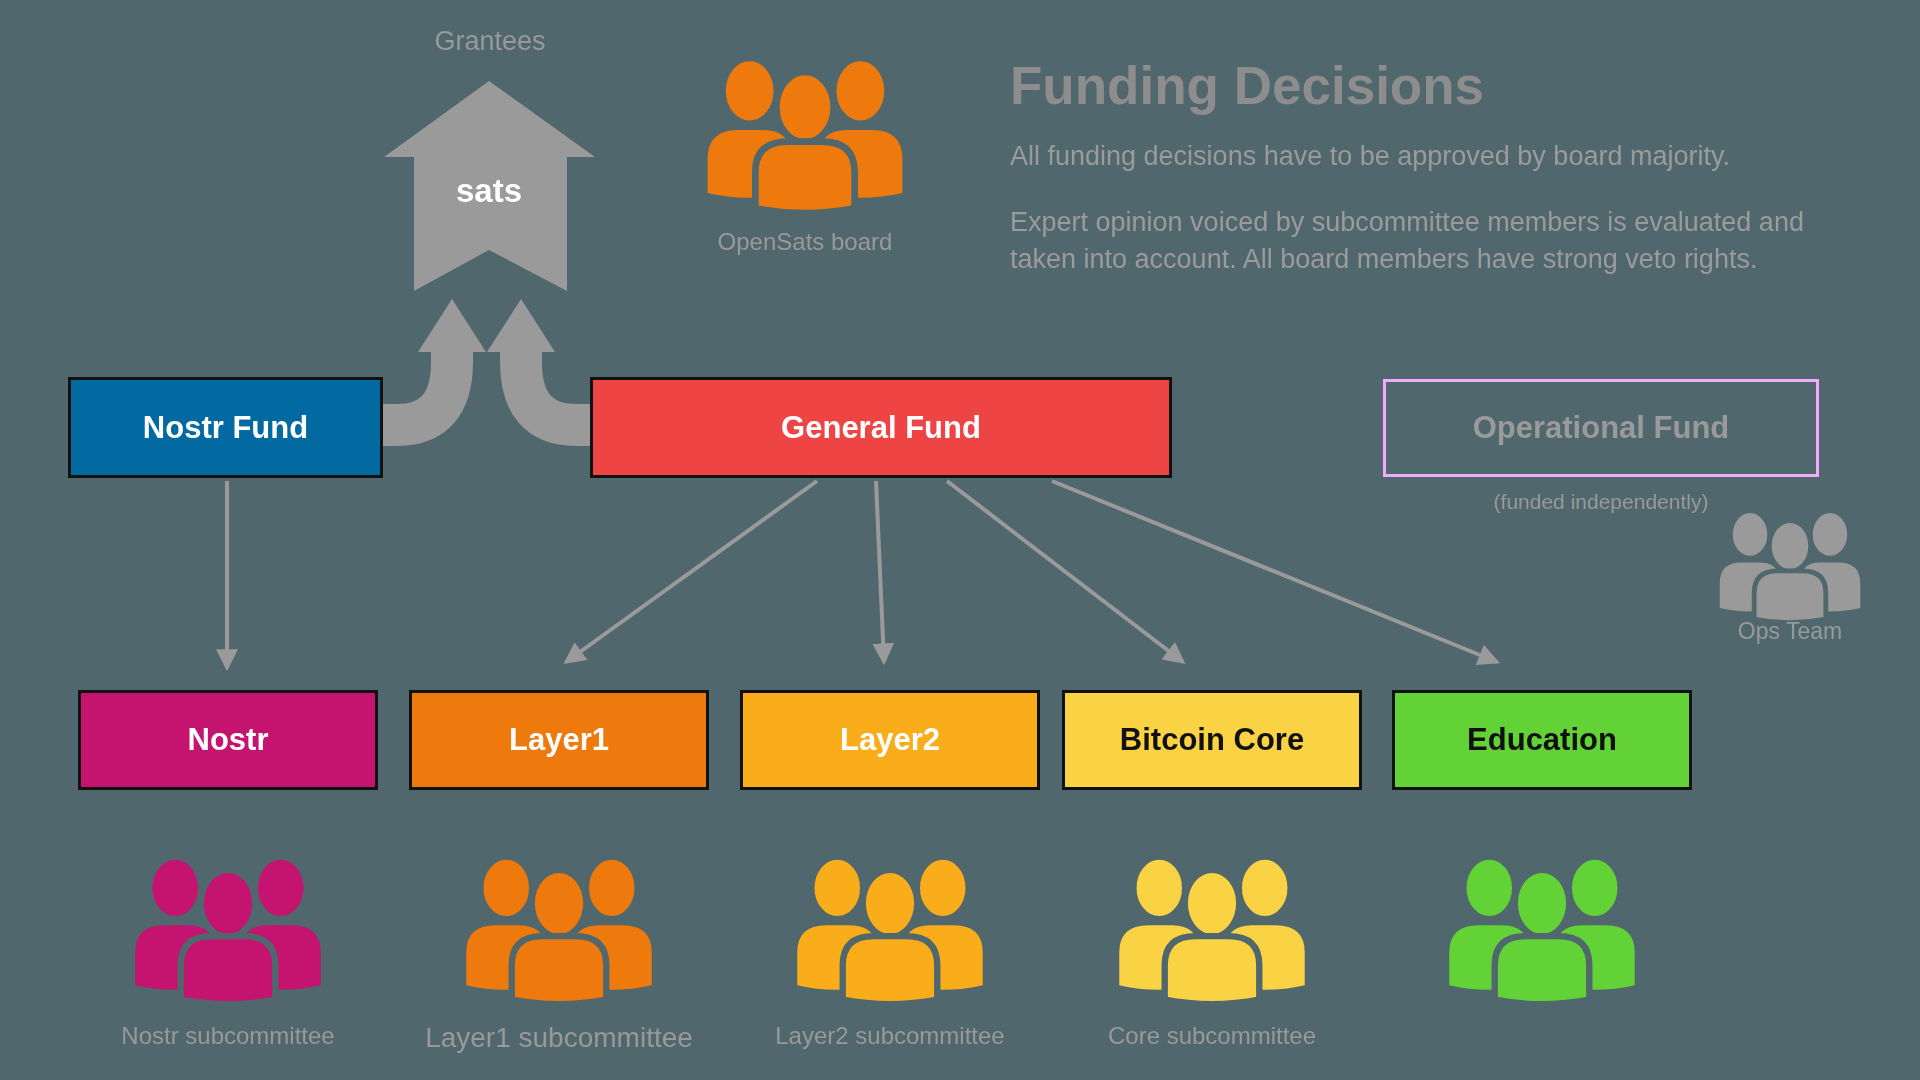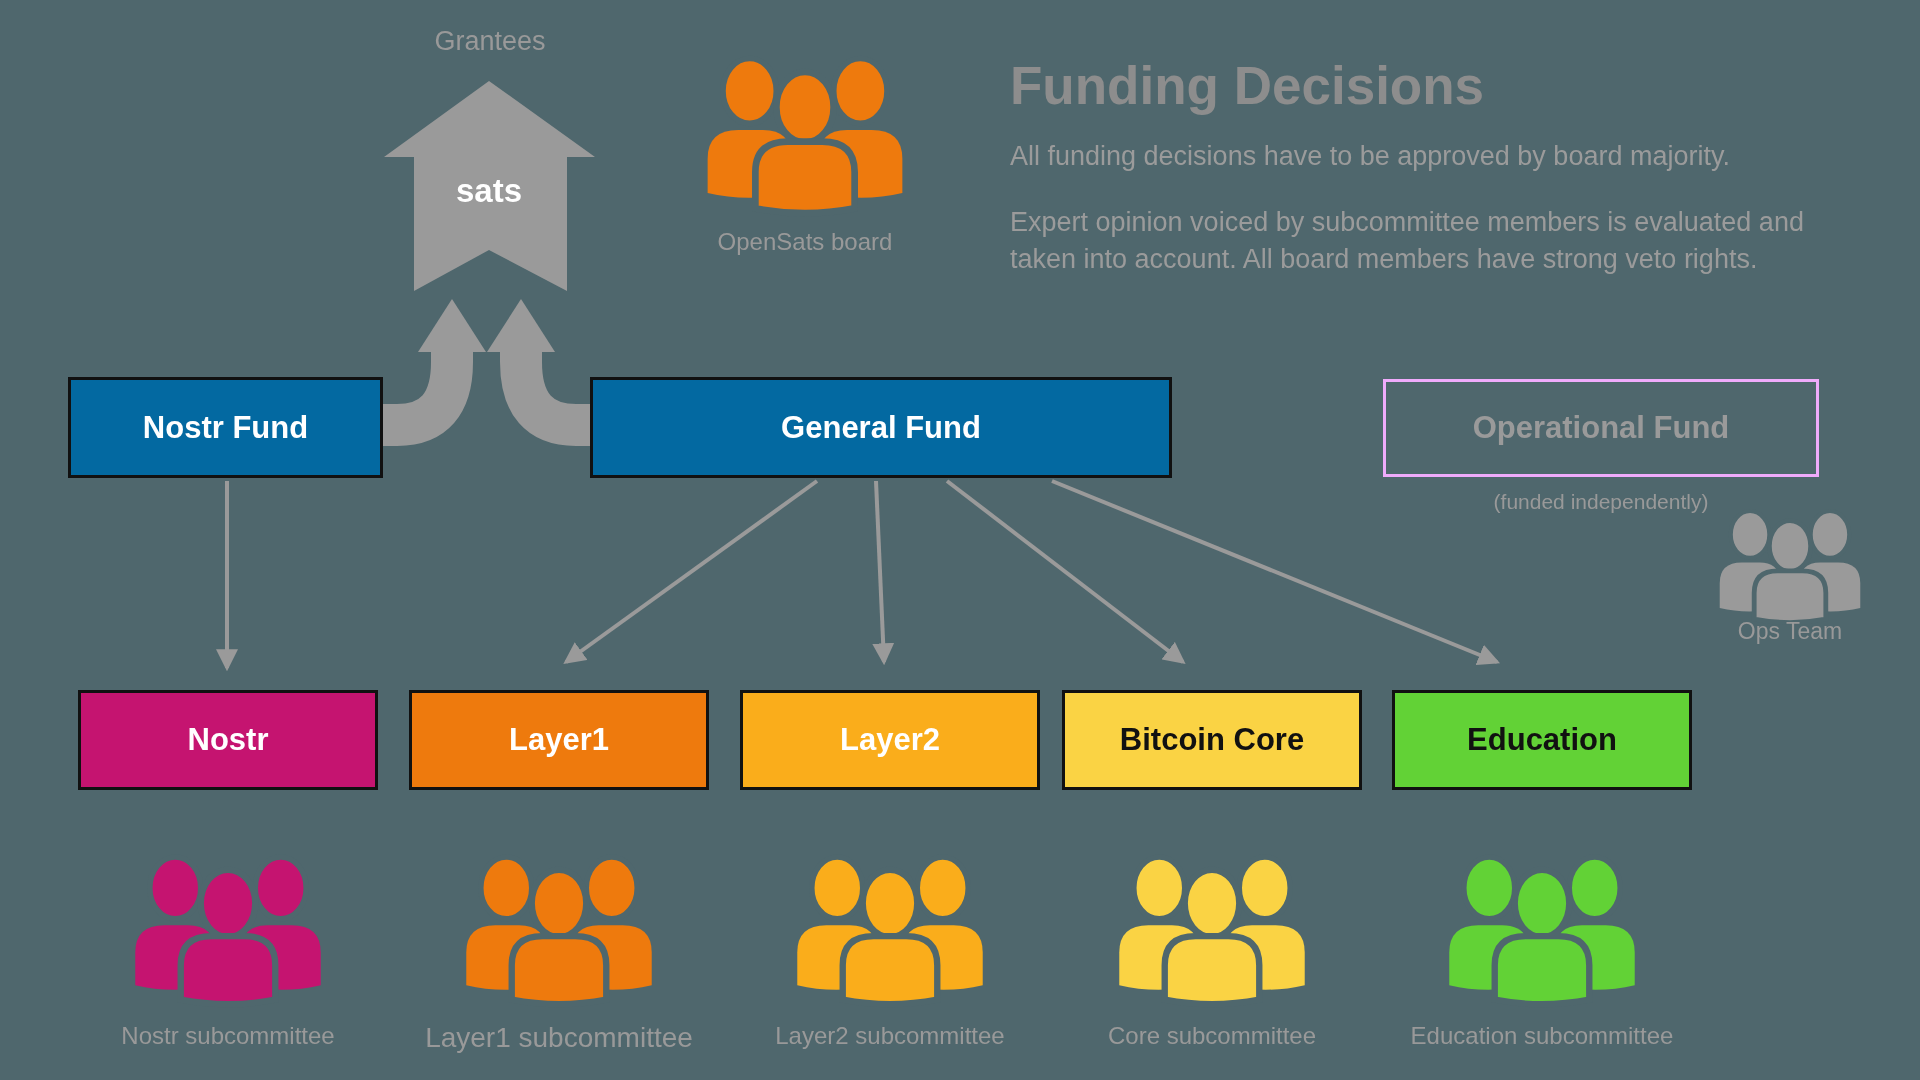--- a/index.html
+++ b/index.html
@@ -75,21 +75,21 @@
   <div class="abs caption" style="left:655px; top:228px; width:300px; font-size:24px;">OpenSats board</div>
 
   <div class="abs title" style="left:1010px; top:55px;">Funding Decisions</div>
   <div class="abs para" style="left:1010px; top:138px; width:860px;">All funding decisions have to be approved by board majority.</div>
   <div class="abs para" style="left:1010px; top:204px; width:845px;">Expert opinion voiced by subcommittee members is evaluated and taken into account. All board members have strong veto rights.</div>
 
   <div class="fund-box" style="left: 68px; top: 377px; width: 315px; height: 101px; background-color: #0369a1;">
     <span style="color: rgb(255, 255, 255);">Nostr Fund</span>
   </div>
 
-  <div class="fund-box" style="left: 590px; top: 377px; width: 582px; height: 101px; background-color: #0369a1;">
+  <div class="fund-box" style="left: 590px; top: 377px; width: 582px; height: 101px; background-color: #ef4444;">
     <span style="color: rgb(255, 255, 255);">General Fund</span>
   </div>
 
   <div class="outline-box" style="left:1383px; top:379px; width:436px; height:98px;">
     <span>Operational Fund</span>
   </div>
   <div class="abs caption" style="left:1451px; top:490px; width:300px; font-size:21px;">(funded independently)</div>
 
   <svg class="ppl" style="left:1714px; top:502px;" width="152" height="124" viewBox="0 0 220 180">
     <use href="#ppl" fill="#9A9A9A"></use>
@@ -125,15 +125,14 @@
     <use href="#ppl" fill="#FAD344"></use>
   </svg>
   <svg class="ppl" style="left:1442px; top:845px;" width="200" height="164" viewBox="0 0 220 180">
     <use href="#ppl" fill="#62D236"></use>
   </svg>
 
   <div class="abs caption" style="left:78px;  top:1022px; width:300px; font-size:24px;">Nostr subcommittee</div>
   <div class="abs caption" style="left:409px; top:1022px; width:300px; font-size:28px;">Layer1 subcommittee</div>
   <div class="abs caption" style="left:740px; top:1022px; width:300px; font-size:24px;">Layer2 subcommittee</div>
   <div class="abs caption" style="left:1062px; top:1022px; width:300px; font-size:24px;">Core subcommittee</div>
-  <div class="abs caption" style="left:1392px; top:1022px; width:300px; font-size:24px;">Education subcommittee</div>
 
 </div>
 
 </body></html>

